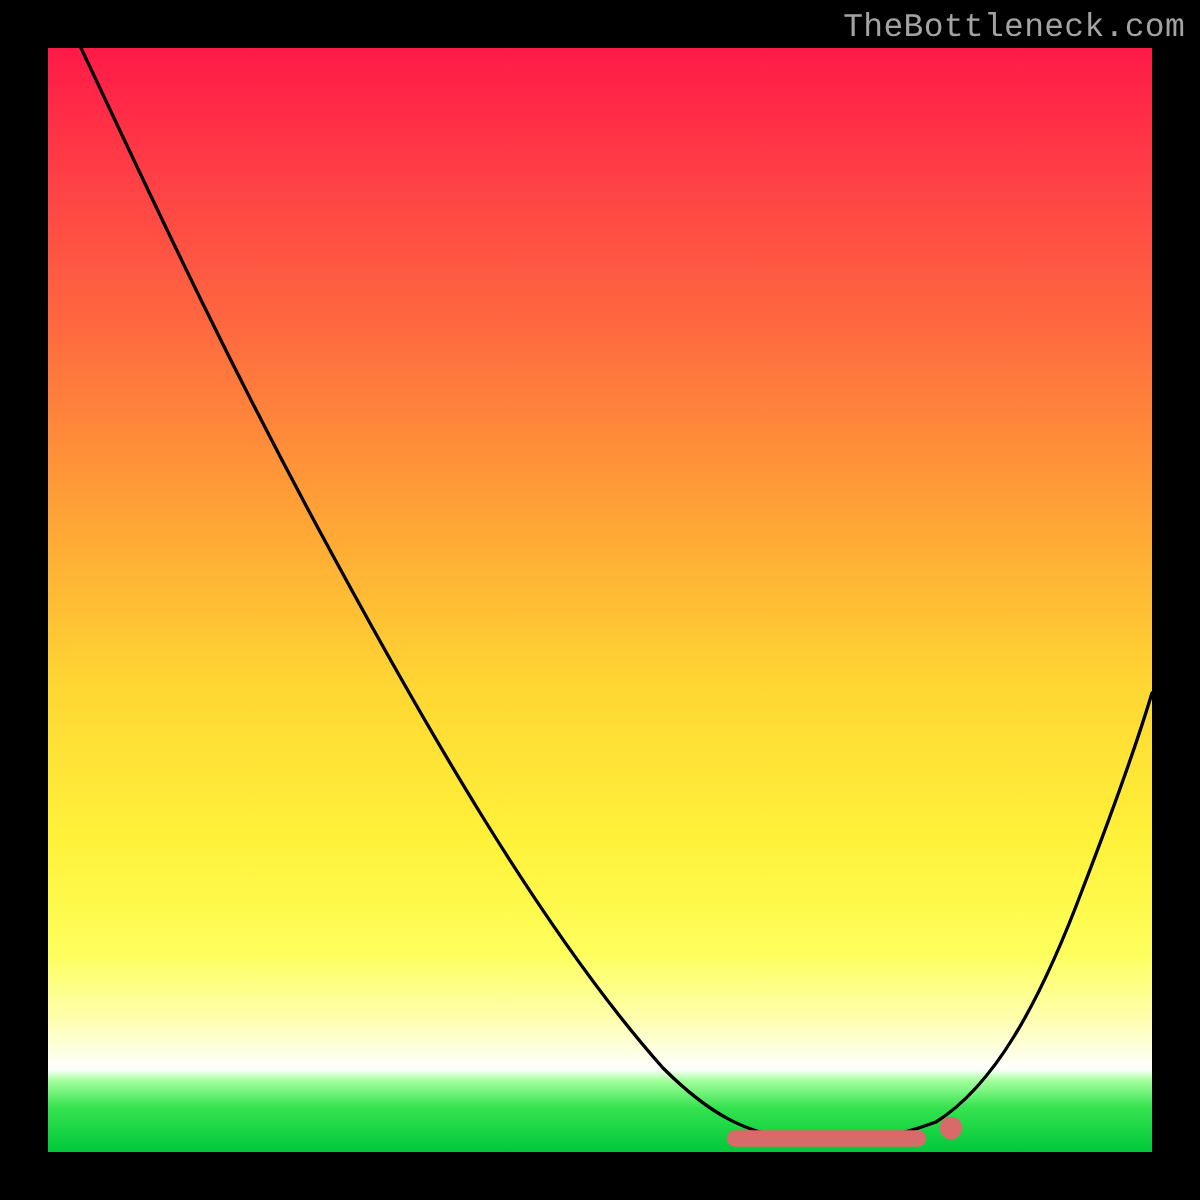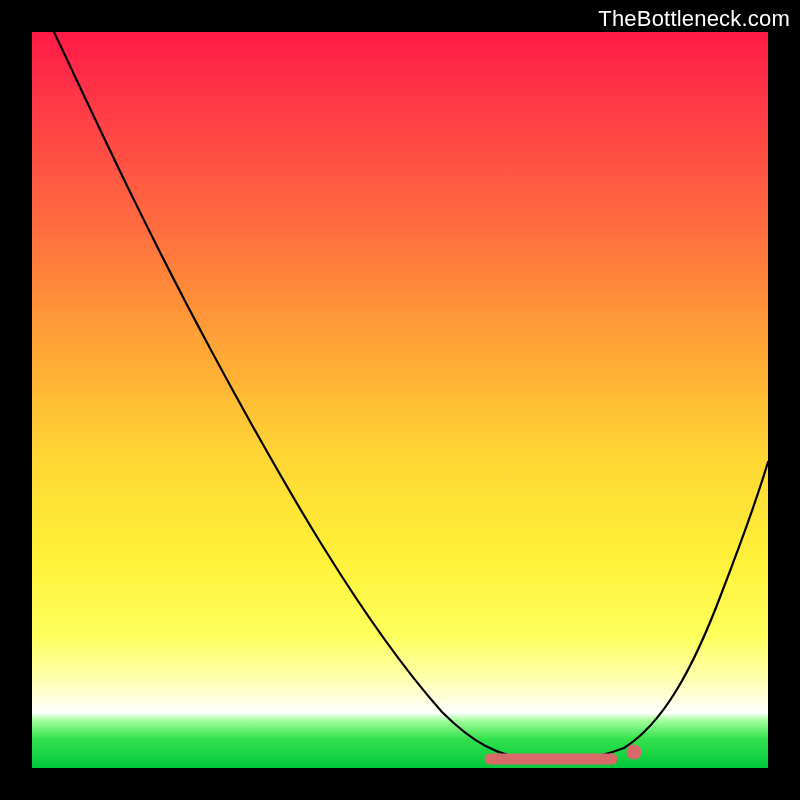--- a/index.html
+++ b/index.html
@@ -68,23 +68,23 @@
     stroke-width: 11;
     stroke-linecap: round;
   }
   .marker-dot {
     fill: #d96a6a;
   }
   .watermark {
     position: absolute;
     top: 6px;
     right: 10px;
-    font-family: Liberation Sans, sans-serif;
+    font-family: Liberation Mono, monospace;
     font-size: 22px;
-    color: #ffffff;
+    color: #a3a3a3;
     letter-spacing: 0.2px;
     user-select: none;
   }
 </style>
 </head>
 <body>
 
 <div class="frame">
 
   <div class="plot-area">

